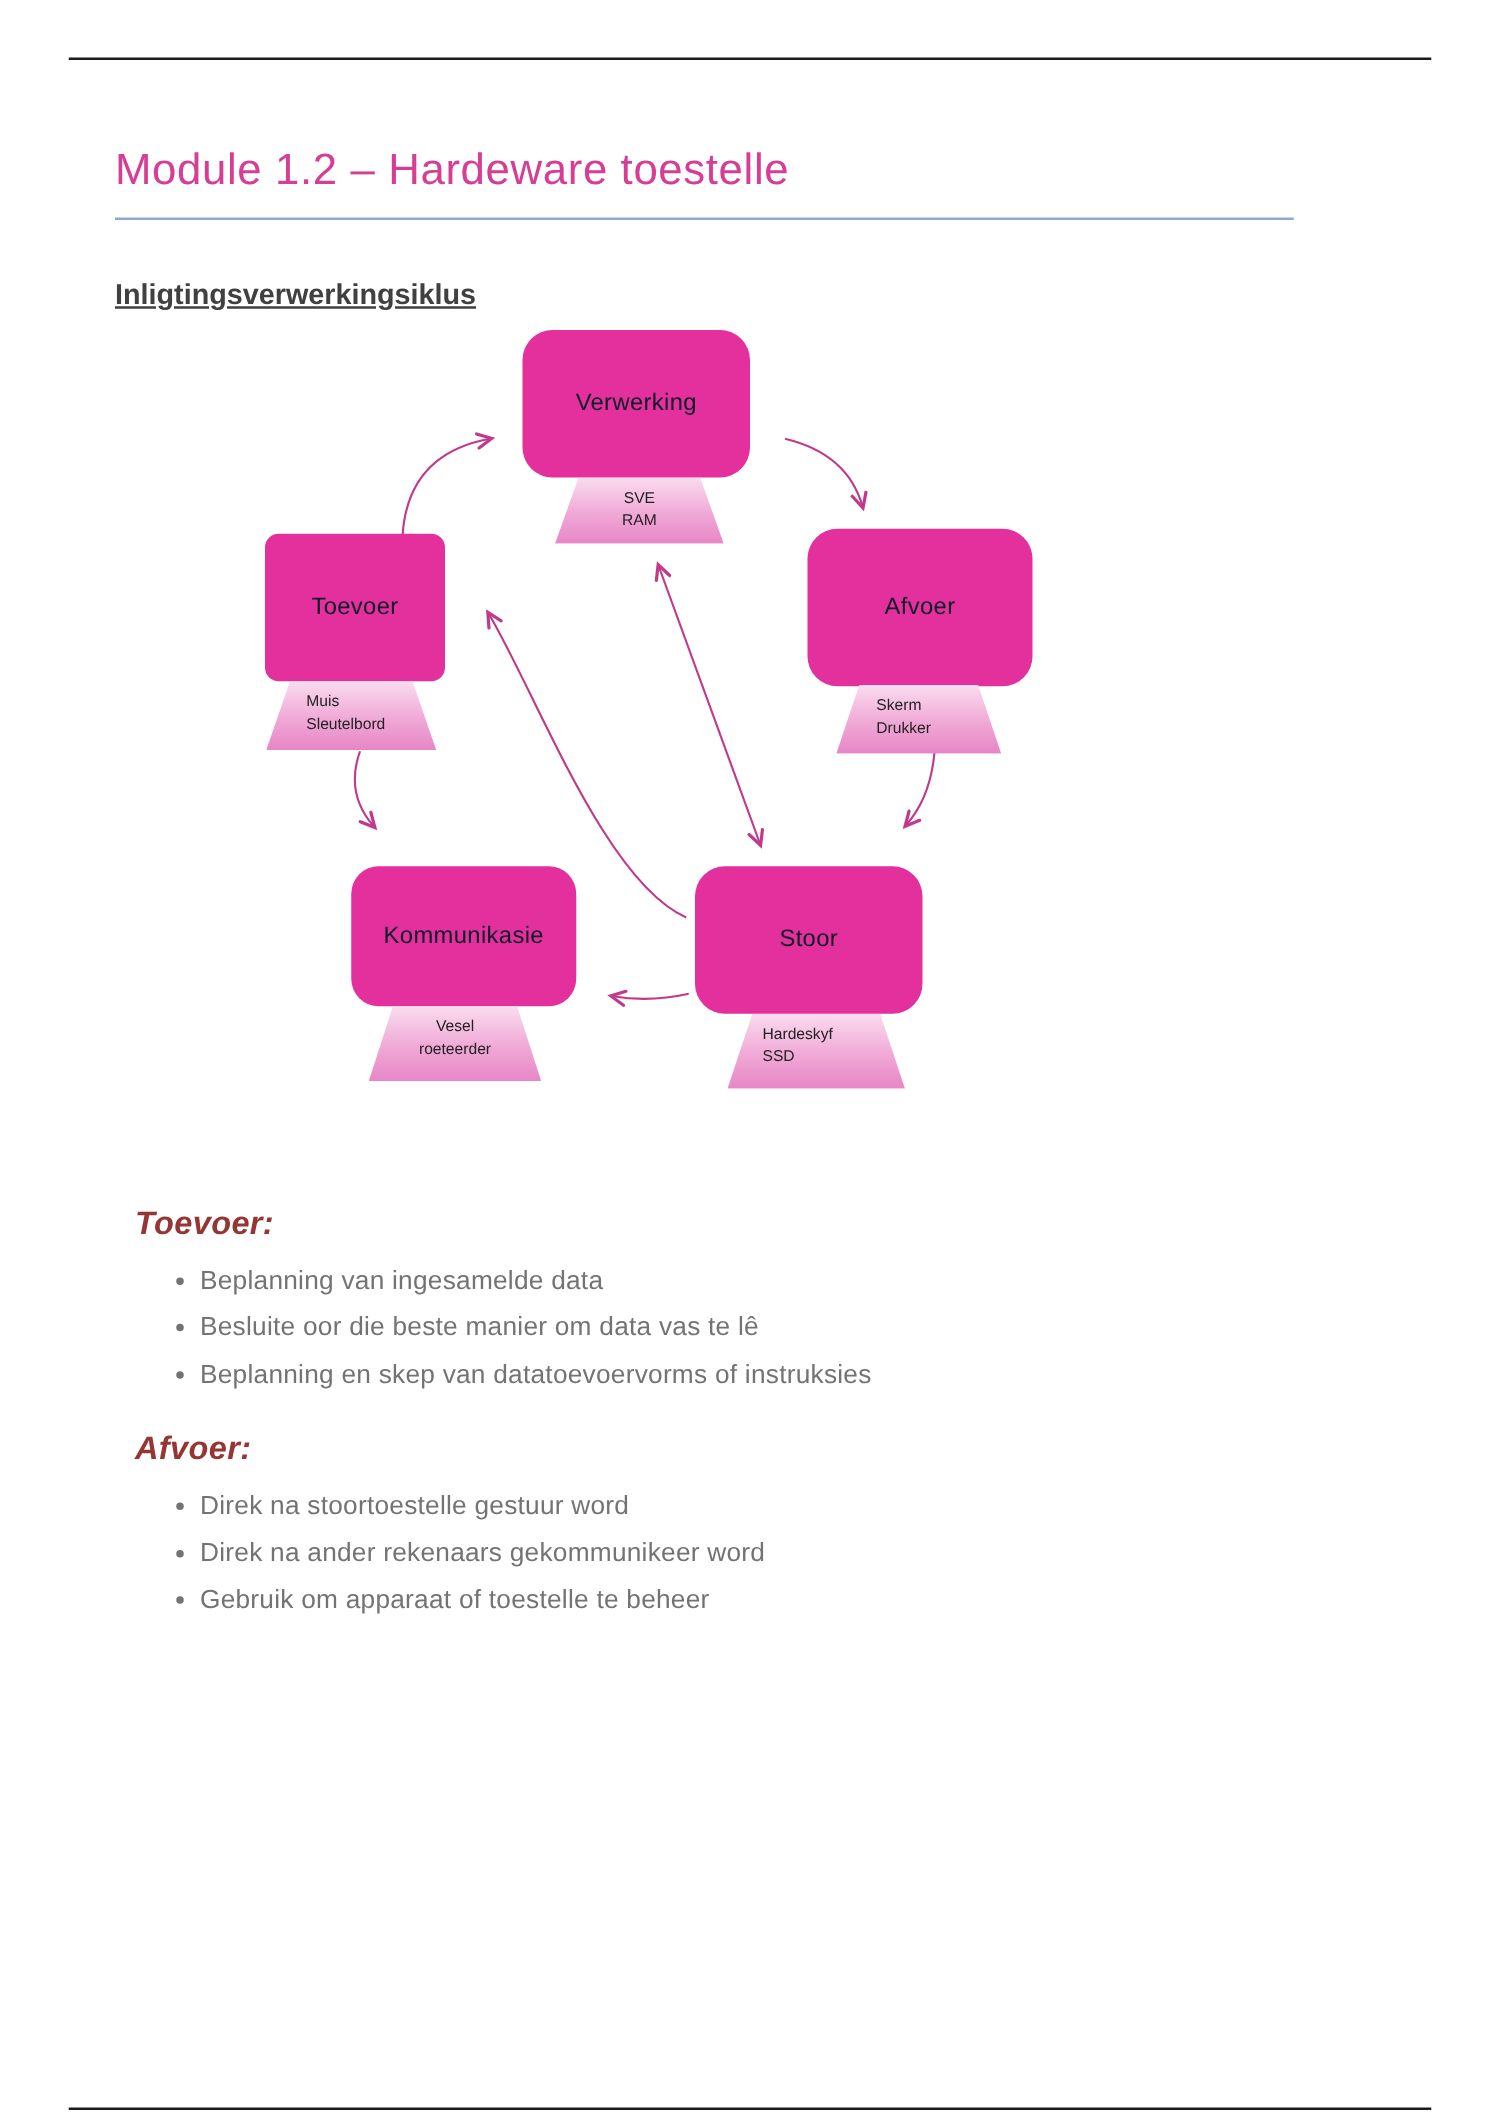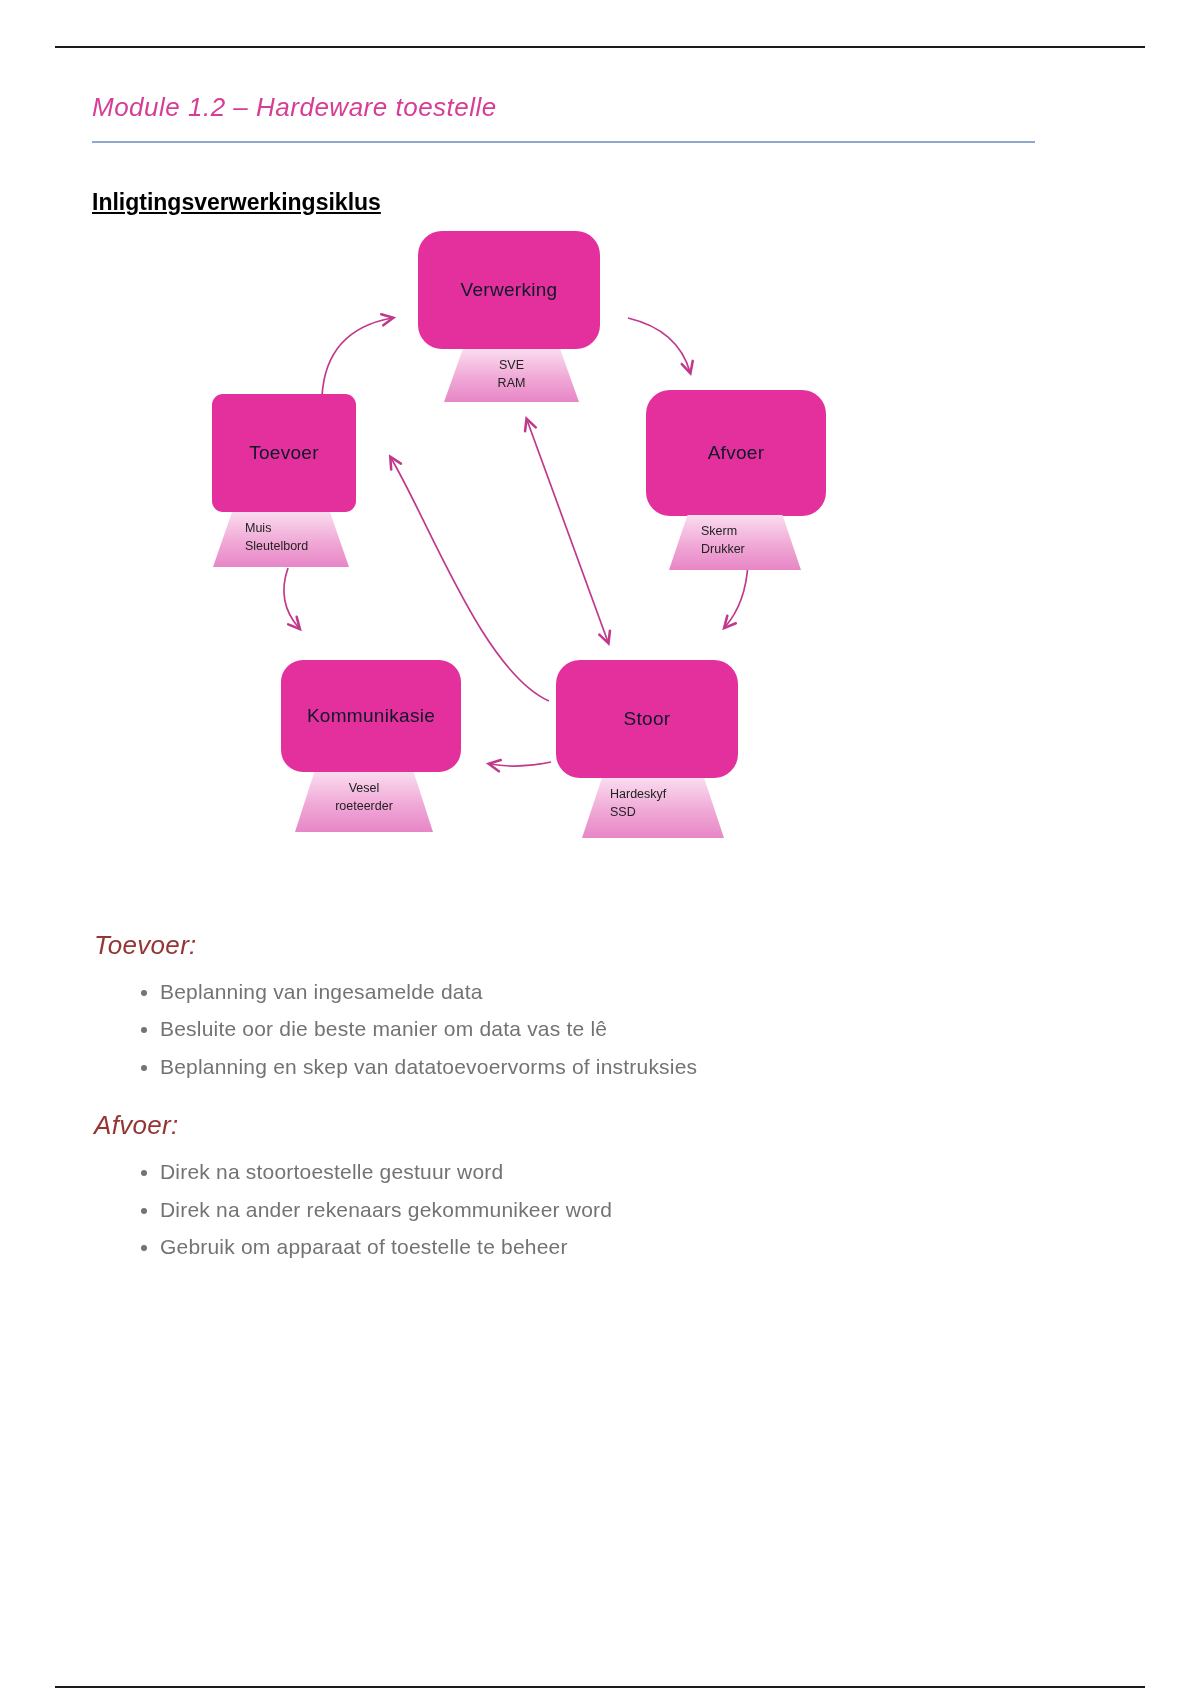--- a/index.html
+++ b/index.html
@@ -5,31 +5,30 @@
   html,body { margin:0; padding:0; background:#ffffff; }
   body { width:1200px; height:1700px; position:relative; font-family:"Liberation Sans", sans-serif; }
 
   .rule { position:absolute; left:55px; right:55px; border-top:2px solid #1b1b1b; }
   .rule.top { top:46px; }
   .rule.bottom { top:1686px; }
 
   .content { padding:0 92px; }
 
   h1.page-title {
-    margin:0; padding-top:92px;
-    font-size:26px; font-weight:400; letter-spacing:0.5px;
+    margin:0; padding-top:116px;
+    font-size:35px; font-weight:400; letter-spacing:0.5px;
     color:#d63d95;
-    font-style:italic;
   }
   .title-rule { margin-top:18px; width:943px; border-top:2px solid #8fa8d0; }
 
   h2.purple-heading {
     margin:46px 0 0 0;
     font-size:23px; font-weight:700;
-    color:#000000; text-decoration:underline;
+    color:#404040; text-decoration:underline;
   }
 
   
   .diagram { position:relative; height:662px; margin-top:8px; }
 
   .node {
     position:absolute; background:#e3309c; border-radius:24px;
     color:#0f172a; display:flex; align-items:center; justify-content:center;
     font-size:19px; letter-spacing:0.3px;
   }
@@ -50,21 +49,21 @@
   #trap-toevoer      { left:121px; top:288px; width:136px; height:55px; text-align:left; padding-left:32px; }
   #trap-afvoer       { left:577px; top:291px; width:132px; height:55px; text-align:left; padding-left:32px; }
   #trap-kommunikasie { left:203px; top:548px; width:138px; height:60px; }
   #trap-stoor        { left:490px; top:554px; width:142px; height:60px; text-align:left; padding-left:28px; }
 
   svg.arrows { position:absolute; left:0; top:0; overflow:visible; pointer-events:none; }
   svg.arrows path.a { fill:none; stroke:#c0398a; stroke-width:1.7; }
 
   
   .text-section h3 {
-    margin:2px; font-size:26px; font-weight:400; font-style:italic;
+    margin:16px; font-size:26px; font-weight:700; font-style:italic;
     color:#943634; letter-spacing:0.3px;
   }
   .text-section { margin-top:28px; }
   .text-section.first { margin-top:44px; }
   .text-section.gap-before { margin-top:104px; }
   .text-section ul { margin:16px 0 0 0; padding-left:68px; list-style:disc outside; }
   .text-section li {
     font-size:21px; color:#737373; margin-bottom:7px; line-height:1.45;
     max-width:840px; letter-spacing:0.2px;
   }

